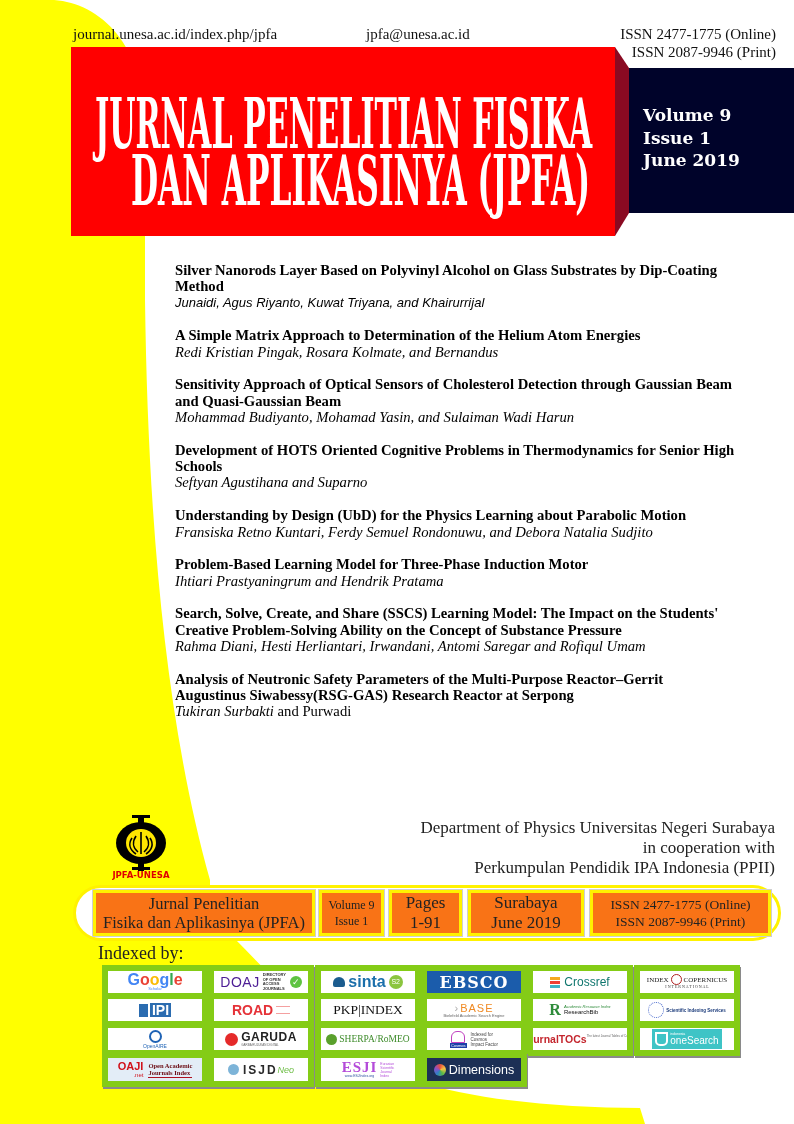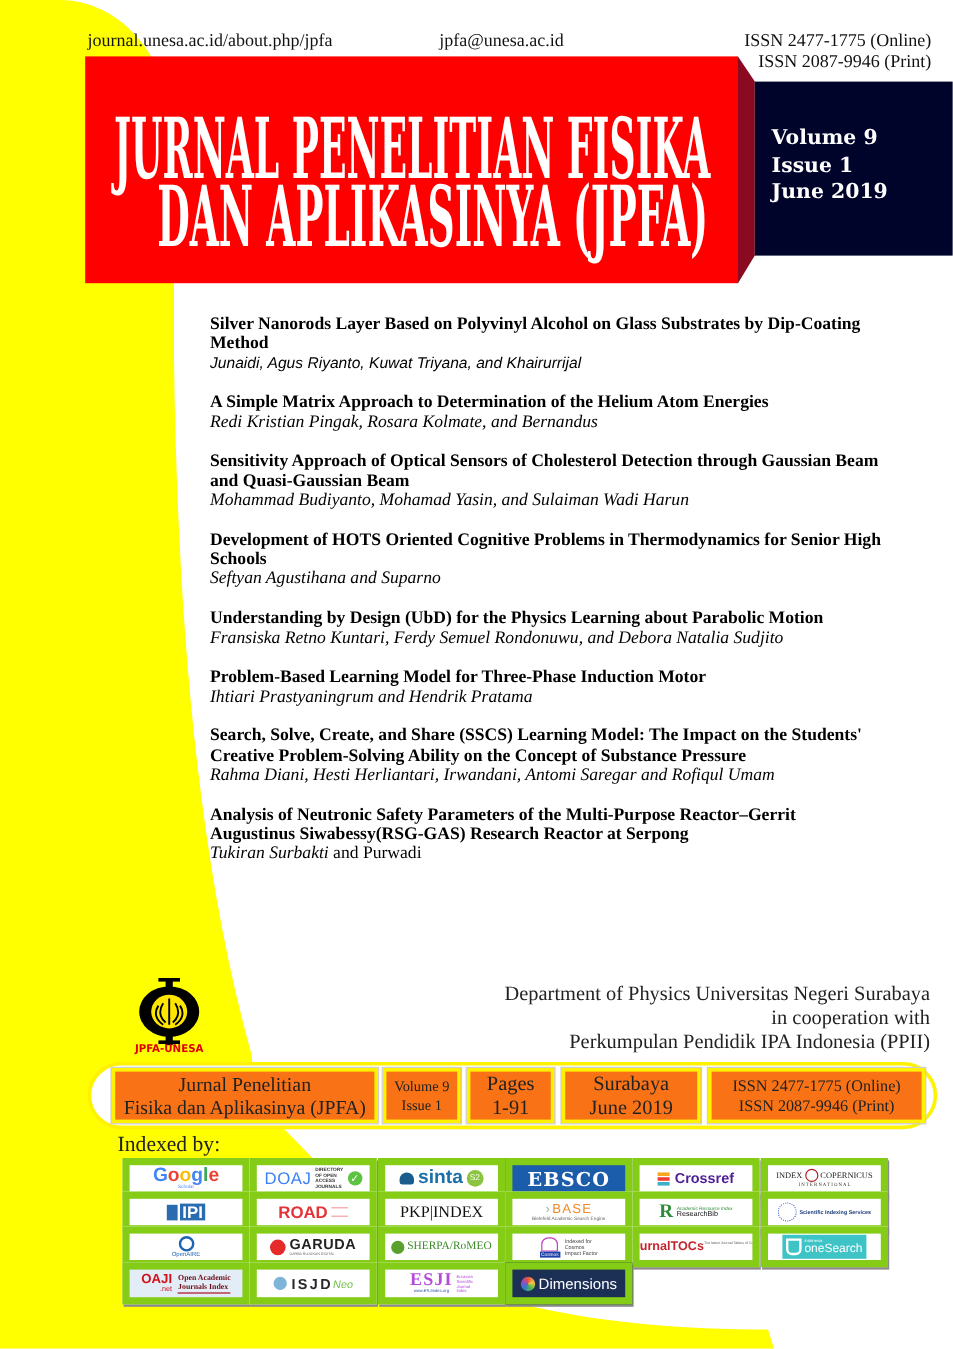--- a/index.html
+++ b/index.html
@@ -31,21 +31,21 @@
 
 <svg id="bg" width="794" height="1124" viewBox="0 0 794 1124">
   <path fill="#ffff00" d="M0,0 L50,0 C95,0 143,40 145,120 L145,300 C148,520 165,720 210,880 L210,940 L236,940 C270,975 310,1015 350,1050 C400,1090 520,1108 640,1108 L645,1124 L0,1124 Z"></path>
   <rect x="71" y="47" width="544" height="189" fill="#ff0000"></rect>
   <polygon points="615,47 629,68 629,213 615,236" fill="#8a0a22"></polygon>
   <rect x="629" y="68" width="165" height="145" fill="#00032a"></rect>
   <text x="95" y="148" textLength="497" lengthAdjust="spacingAndGlyphs" font-family="DejaVu Serif, serif" font-weight="bold" font-size="70" fill="#ffffff">JURNAL PENELITIAN FISIKA</text>
   <text x="131" y="205" textLength="459" lengthAdjust="spacingAndGlyphs" font-family="DejaVu Serif, serif" font-weight="bold" font-size="70" fill="#ffffff">DAN APLIKASINYA (JPFA)</text>
 </svg>
 
-<div class="toptext" style="left:73px; top:25px;">journal.unesa.ac.id/about.php/jpfa</div>
+<div class="toptext" style="left:73px; top:25px;">journal.unesa.ac.id/index.php/jpfa</div>
 <div class="toptext" style="left:366px; top:25px;">jpfa@unesa.ac.id</div>
 <div class="toptext issn-top" style="top:25px;">ISSN 2477-1775 (Online)</div>
 <div class="toptext issn-top" style="top:43px;">ISSN 2087-9946 (Print)</div>
 
 <div class="vol-block">
   <div>Volume 9</div>
   <div>Issue 1</div>
   <div>June 2019</div>
 </div>
 
@@ -127,39 +127,39 @@
   <div>ISSN 2087-9946 (Print)</div>
 </div>
 
 <div class="indexed">Indexed by:</div>
 
 <div class="logo" style="left:102px; top:965px; flex-direction:column;">
   <div style="font-size:16px; font-weight:bold; line-height:15px;"><span style="color:#4285f4">G</span><span style="color:#ea4335">o</span><span style="color:#fbbc05">o</span><span style="color:#4285f4">g</span><span style="color:#34a853">l</span><span style="color:#ea4335">e</span></div>
   <div class="tiny" style="color:#4285f4">Scholar</div>
 </div>
 <div class="logo" style="left:208px; top:965px; gap:3px;">
-  <span style="font-size:14px; color:#3b82f6; letter-spacing:0.5px;">DOAJ</span>
+  <span style="font-size:14px; color:#4c1d95; letter-spacing:0.5px;">DOAJ</span>
   <span class="tiny" style="width:24px; white-space:normal; color:#333; font-weight:bold;">DIRECTORY OF OPEN ACCESS JOURNALS</span>
   <span style="width:12px;height:12px;border-radius:50%;background:#5fc342;color:#fff;font-size:9px;line-height:12px;text-align:center;">✓</span>
 </div>
 <div class="logo" style="left:315px; top:965px; gap:3px;">
   <span style="width:12px;height:10px;border-radius:6px 6px 2px 2px;background:#1b5c8f;"></span>
   <span style="font-size:16px; color:#1b6fab; font-weight:bold;">sinta</span>
   <span style="width:14px;height:14px;border-radius:50%;background:#8bc53f;color:#fff;font-size:7px;line-height:14px;text-align:center;">S2</span>
 </div>
 <div class="logo" style="left:421px; top:965px; background:#1b5cab;">
   <span style="font-family:'DejaVu Serif',serif; font-weight:bold; font-size:16px; color:#fff; letter-spacing:1px;">EBSCO</span>
 </div>
 <div class="logo" style="left:527px; top:965px; gap:4px;">
   <span style="display:flex;flex-direction:column;gap:1px;">
       <span style="width:10px;height:3px;background:#f5a81f"></span>
       <span style="width:10px;height:3px;background:#ef3f36"></span>
       <span style="width:10px;height:3px;background:#3eb1c8"></span>
     </span>
-  <span style="font-size:12px; color:#4c1d95; font-weight:bold;">Crossref</span>
+  <span style="font-size:12px; color:#0f766e; font-weight:normal;">Crossref</span>
 </div>
 <div class="logo" style="left:634px; top:965px; flex-direction:column;">
   <div style="display:flex;align-items:center;gap:2px;font-family:'Liberation Serif',serif;font-size:7px;color:#222;">
     <span>INDEX</span>
     <span style="width:9px;height:9px;border-radius:50%;border:1.5px solid #b02020;"></span>
     <span>COPERNICUS</span>
   </div>
   <div class="tiny" style="font-family:'Liberation Serif',serif;color:#333;">I N T E R N A T I O N A L</div>
 </div>
 

